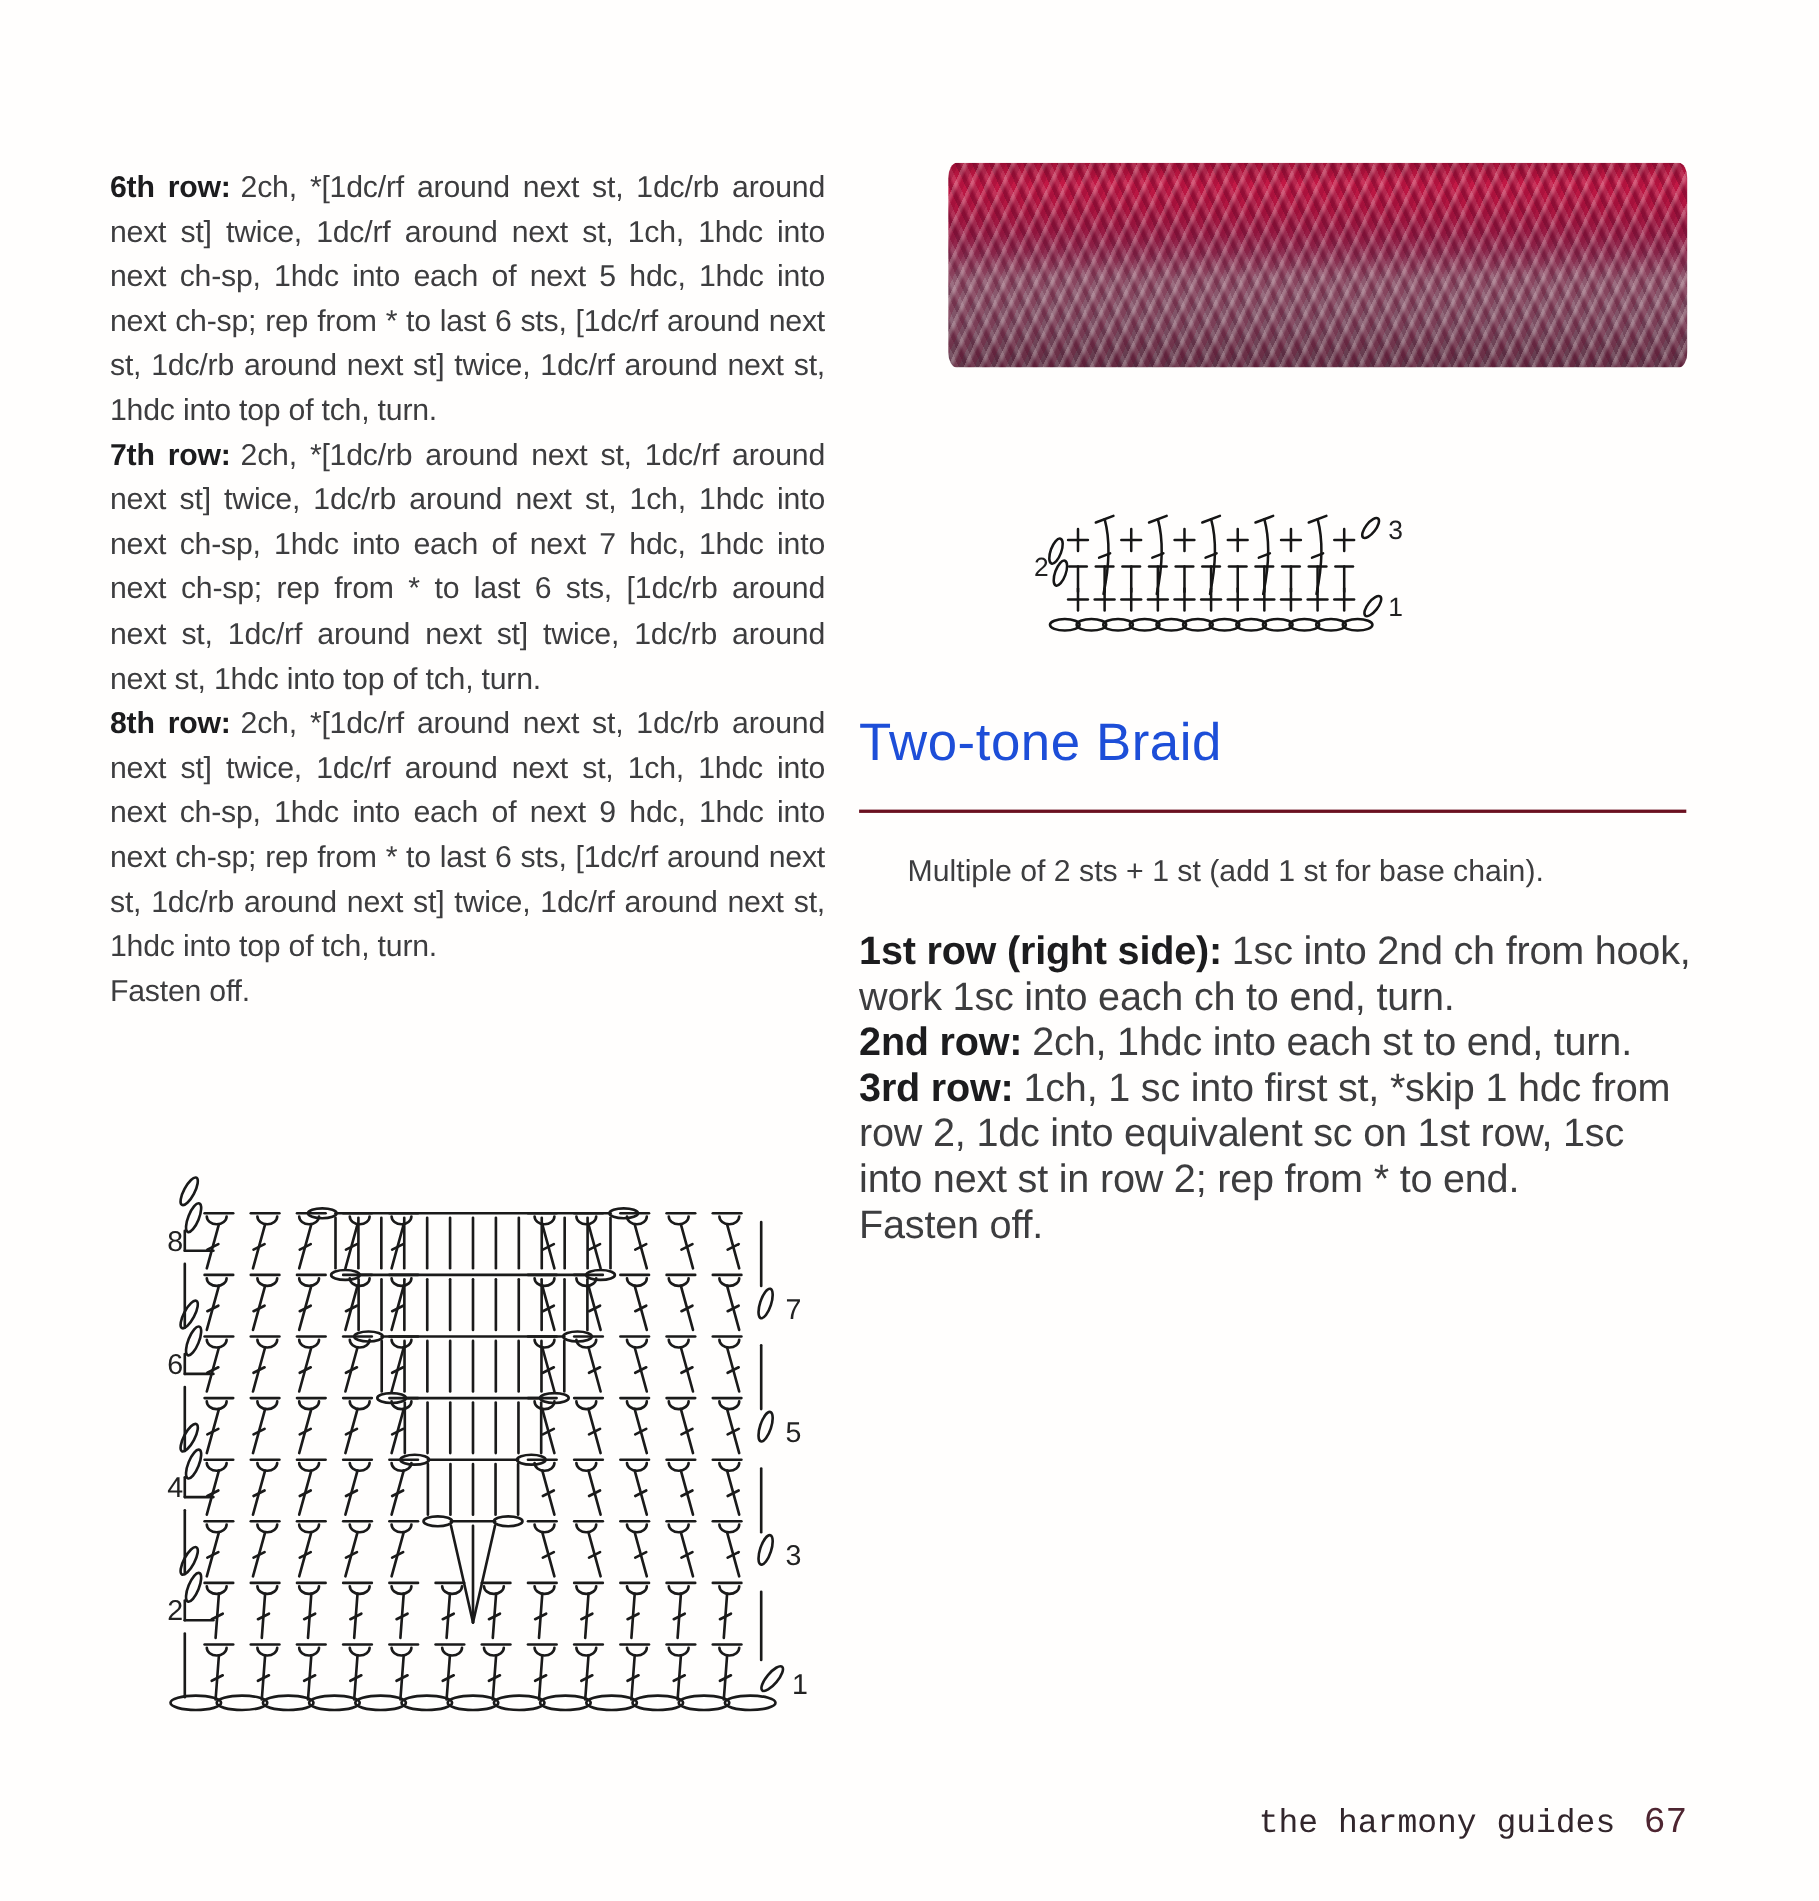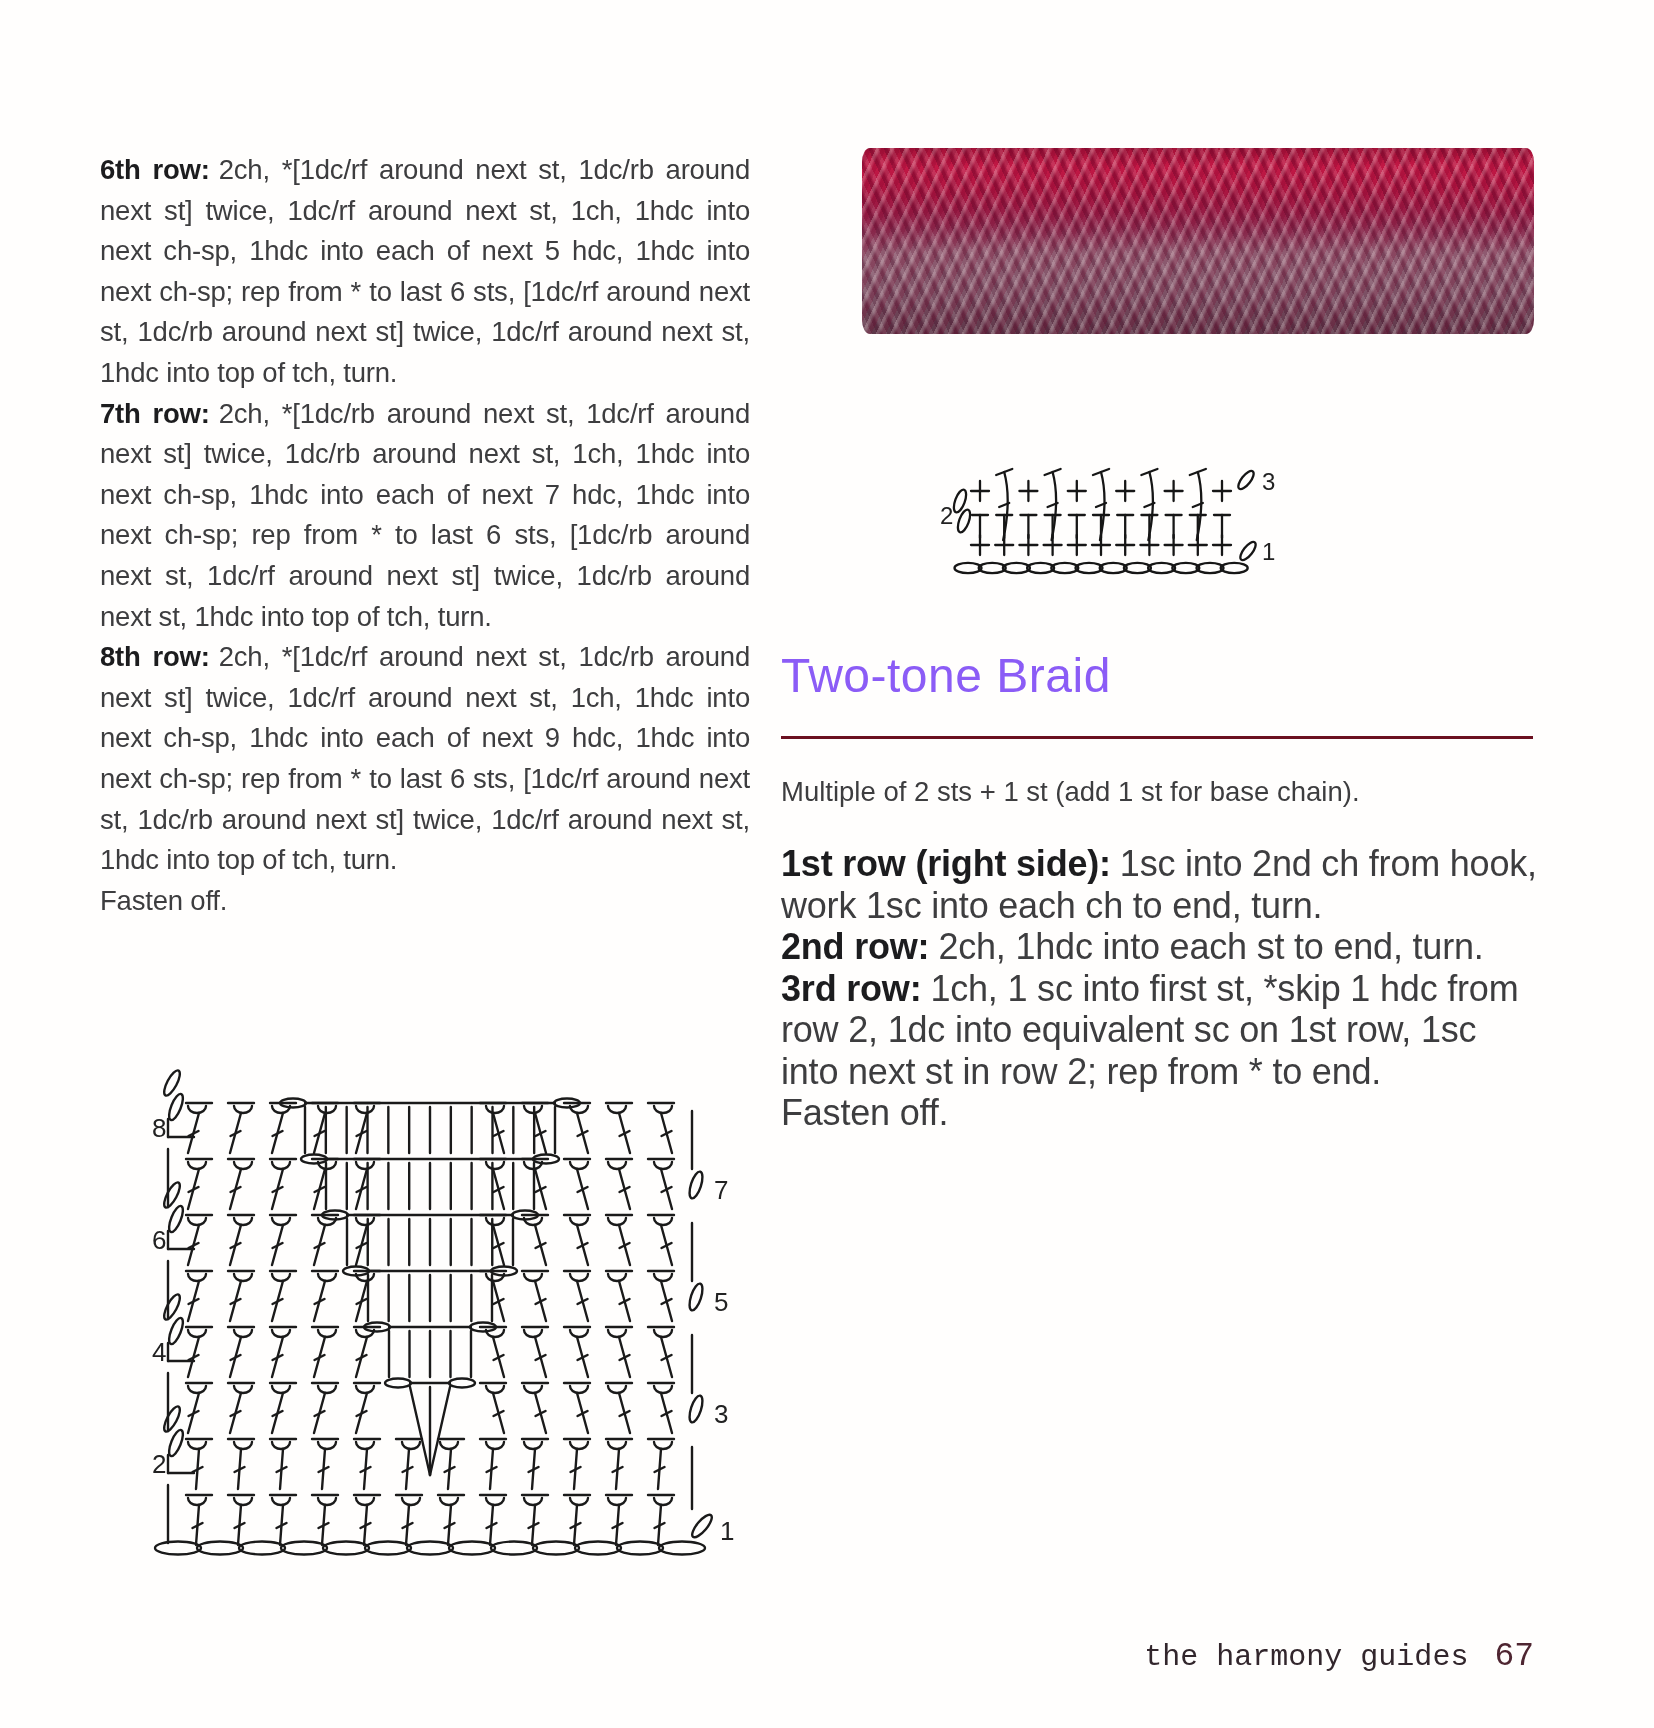--- a/index.html
+++ b/index.html
@@ -19,24 +19,24 @@
     background:
       repeating-linear-gradient(115deg, rgba(255,235,235,.22) 0 2px, rgba(120,0,40,.22) 5px 9px, rgba(255,255,255,0) 9px 13px),
       repeating-linear-gradient(65deg, rgba(60,0,30,.26) 0 3px, rgba(255,255,255,.12) 6px 9px, rgba(255,255,255,0) 9px 14px),
       linear-gradient(180deg,#a41238 0%,#c31845 10%,#ad1540 22%,#971b44 34%,#8c2f52 44%,#8f5a70 56%,#86586c 68%,#7a4f63 80%,#6b4154 90%,#5d3648 100%);
   }
 
   .smalldiag{position:absolute;left:928px;top:418px;width:350px;height:168px;}
   .bigdiag{position:absolute;left:146px;top:1040px;width:604px;height:540px;}
 
   .heading{position:absolute;left:781px;top:648px;width:760px;
-           font-size:48px;font-weight:normal;color:#8b5cf6;letter-spacing:0.5px;}
+           font-size:48px;font-weight:normal;color:#1d4ed8;letter-spacing:0.5px;}
   .rule{position:absolute;left:781px;top:736px;width:752px;height:3px;}
 
-  .multiple{position:absolute;left:781px;top:772px;width:760px;
+  .multiple{position:absolute;left:825px;top:772px;width:760px;
             font-size:27.5px;line-height:40px;}
 
   .rightrows{position:absolute;left:781px;top:843px;width:756px;
              font-size:36px;line-height:41.5px;letter-spacing:-0.2px;}
   .rightrows p{margin:0;}
 
   .footer{position:absolute;left:1100px;top:1638px;width:434px;text-align:right;
           font-family:Liberation Mono, monospace;font-size:30px;color:#32262c;}
   .footer .pagenum{font-size:33px;margin-left:26px;color:#4e2531;}
 

